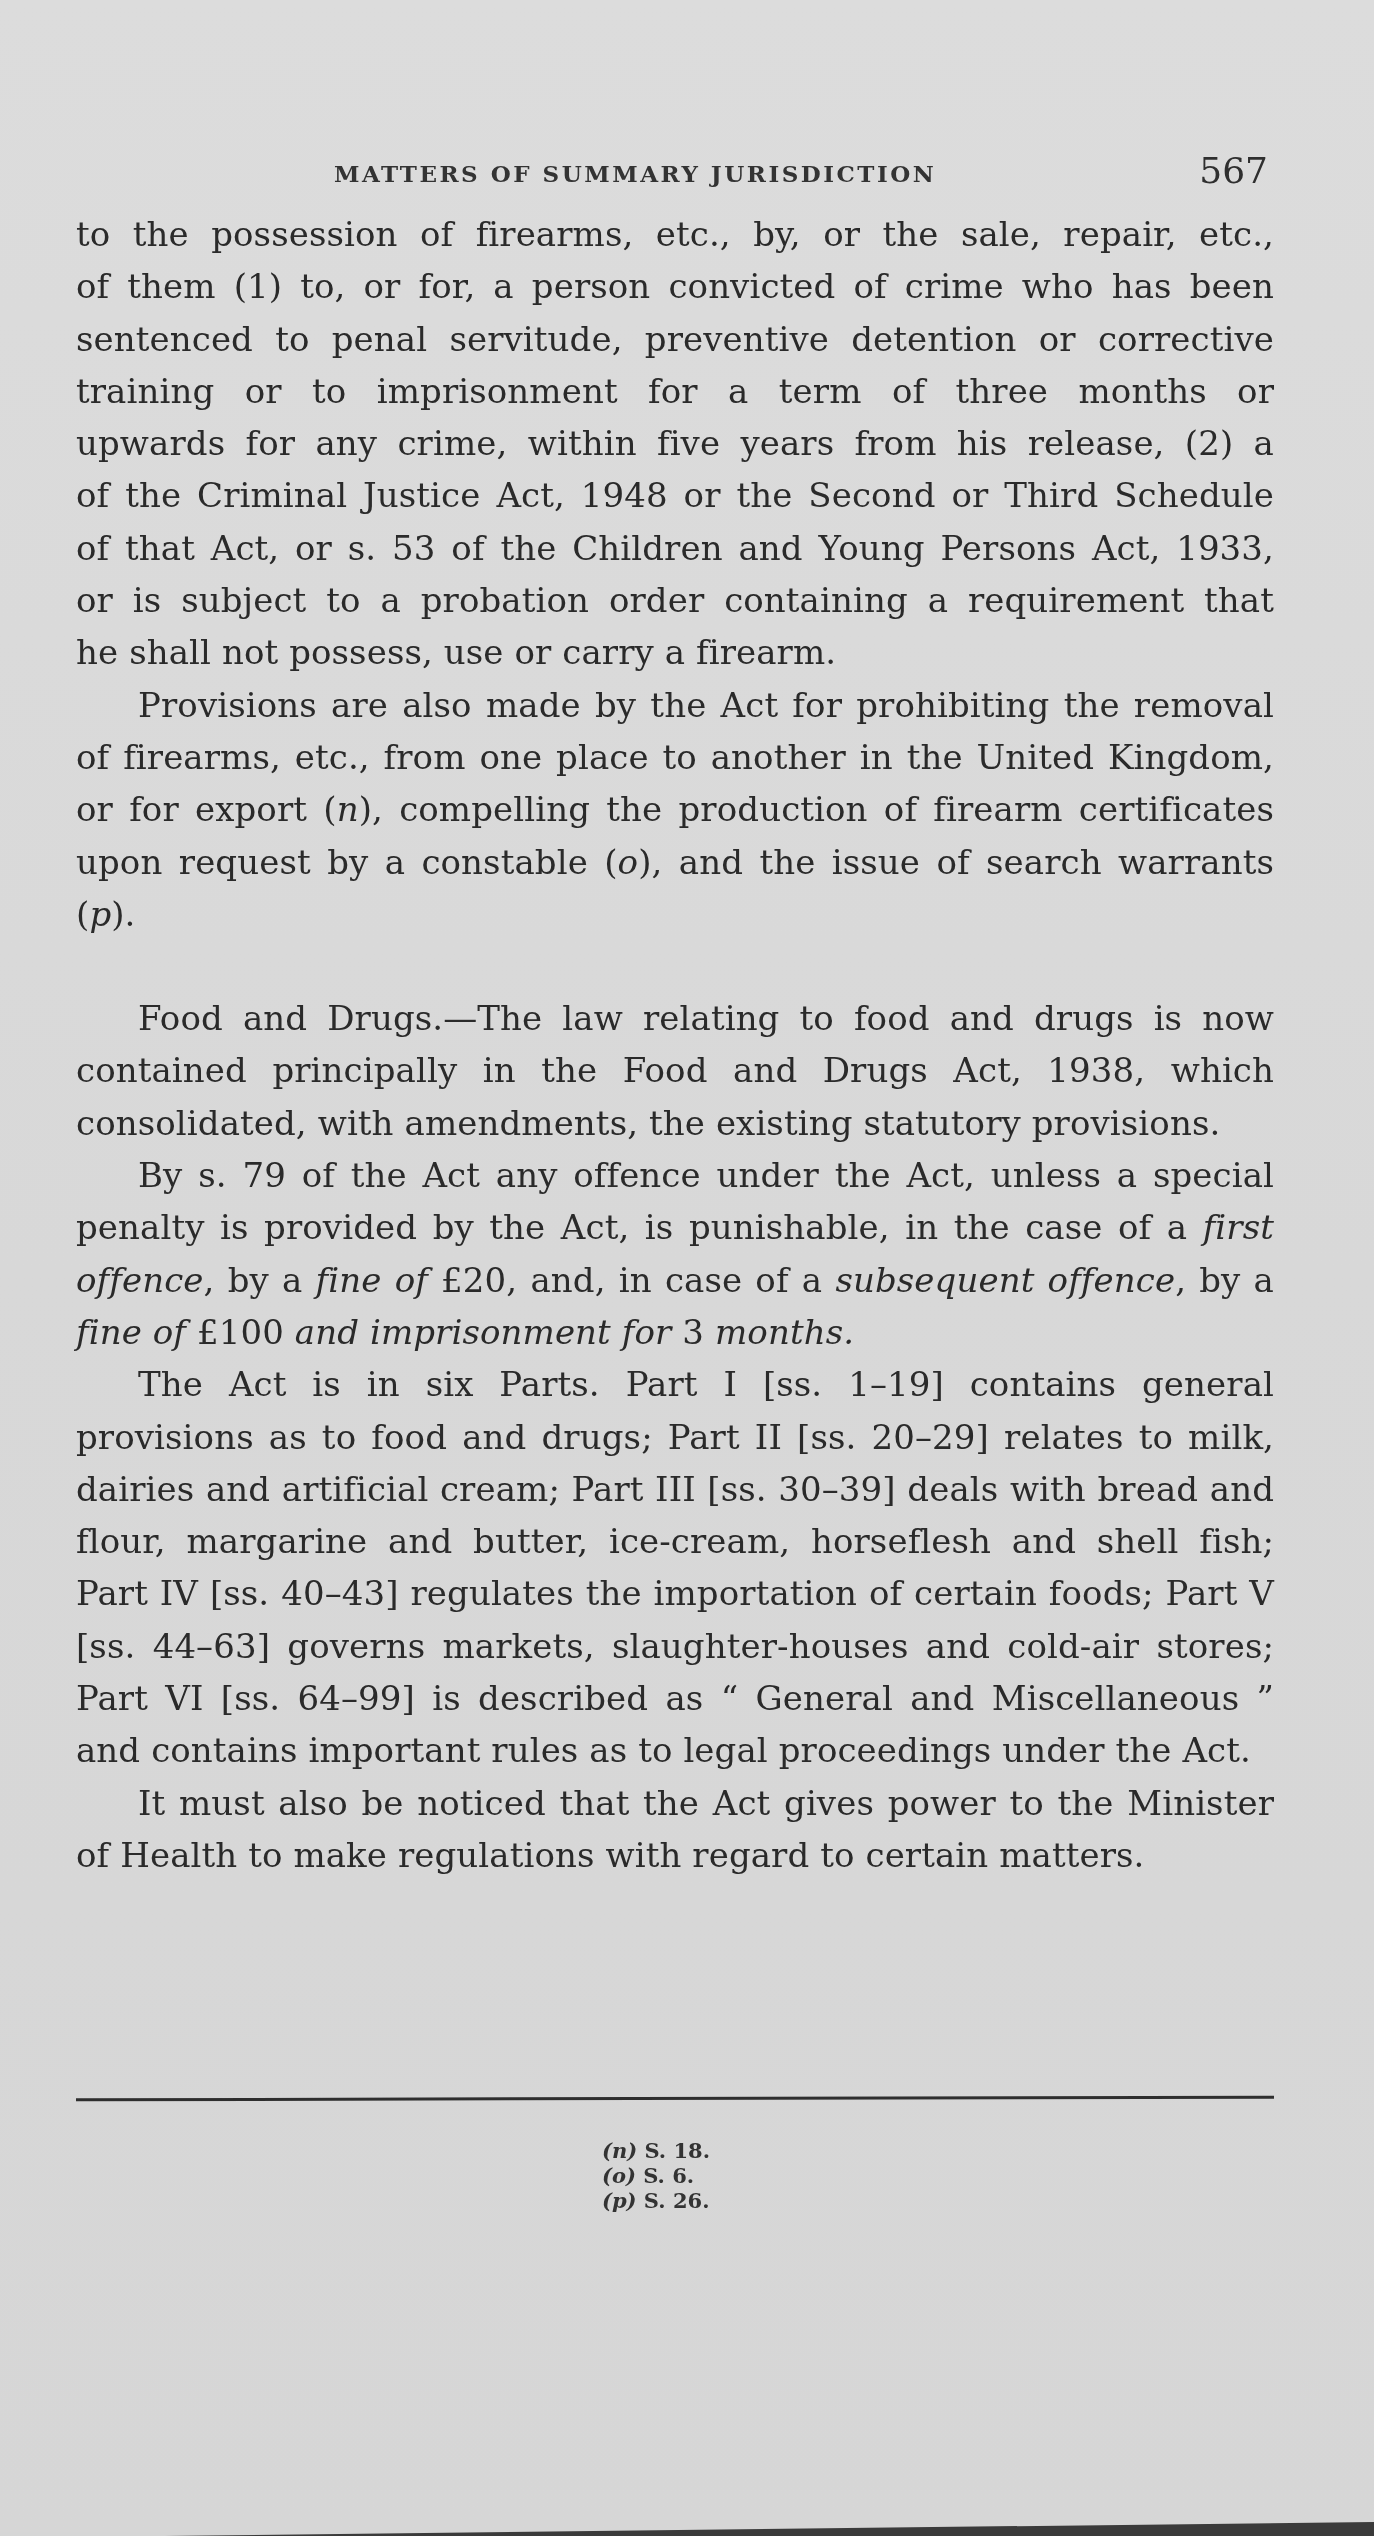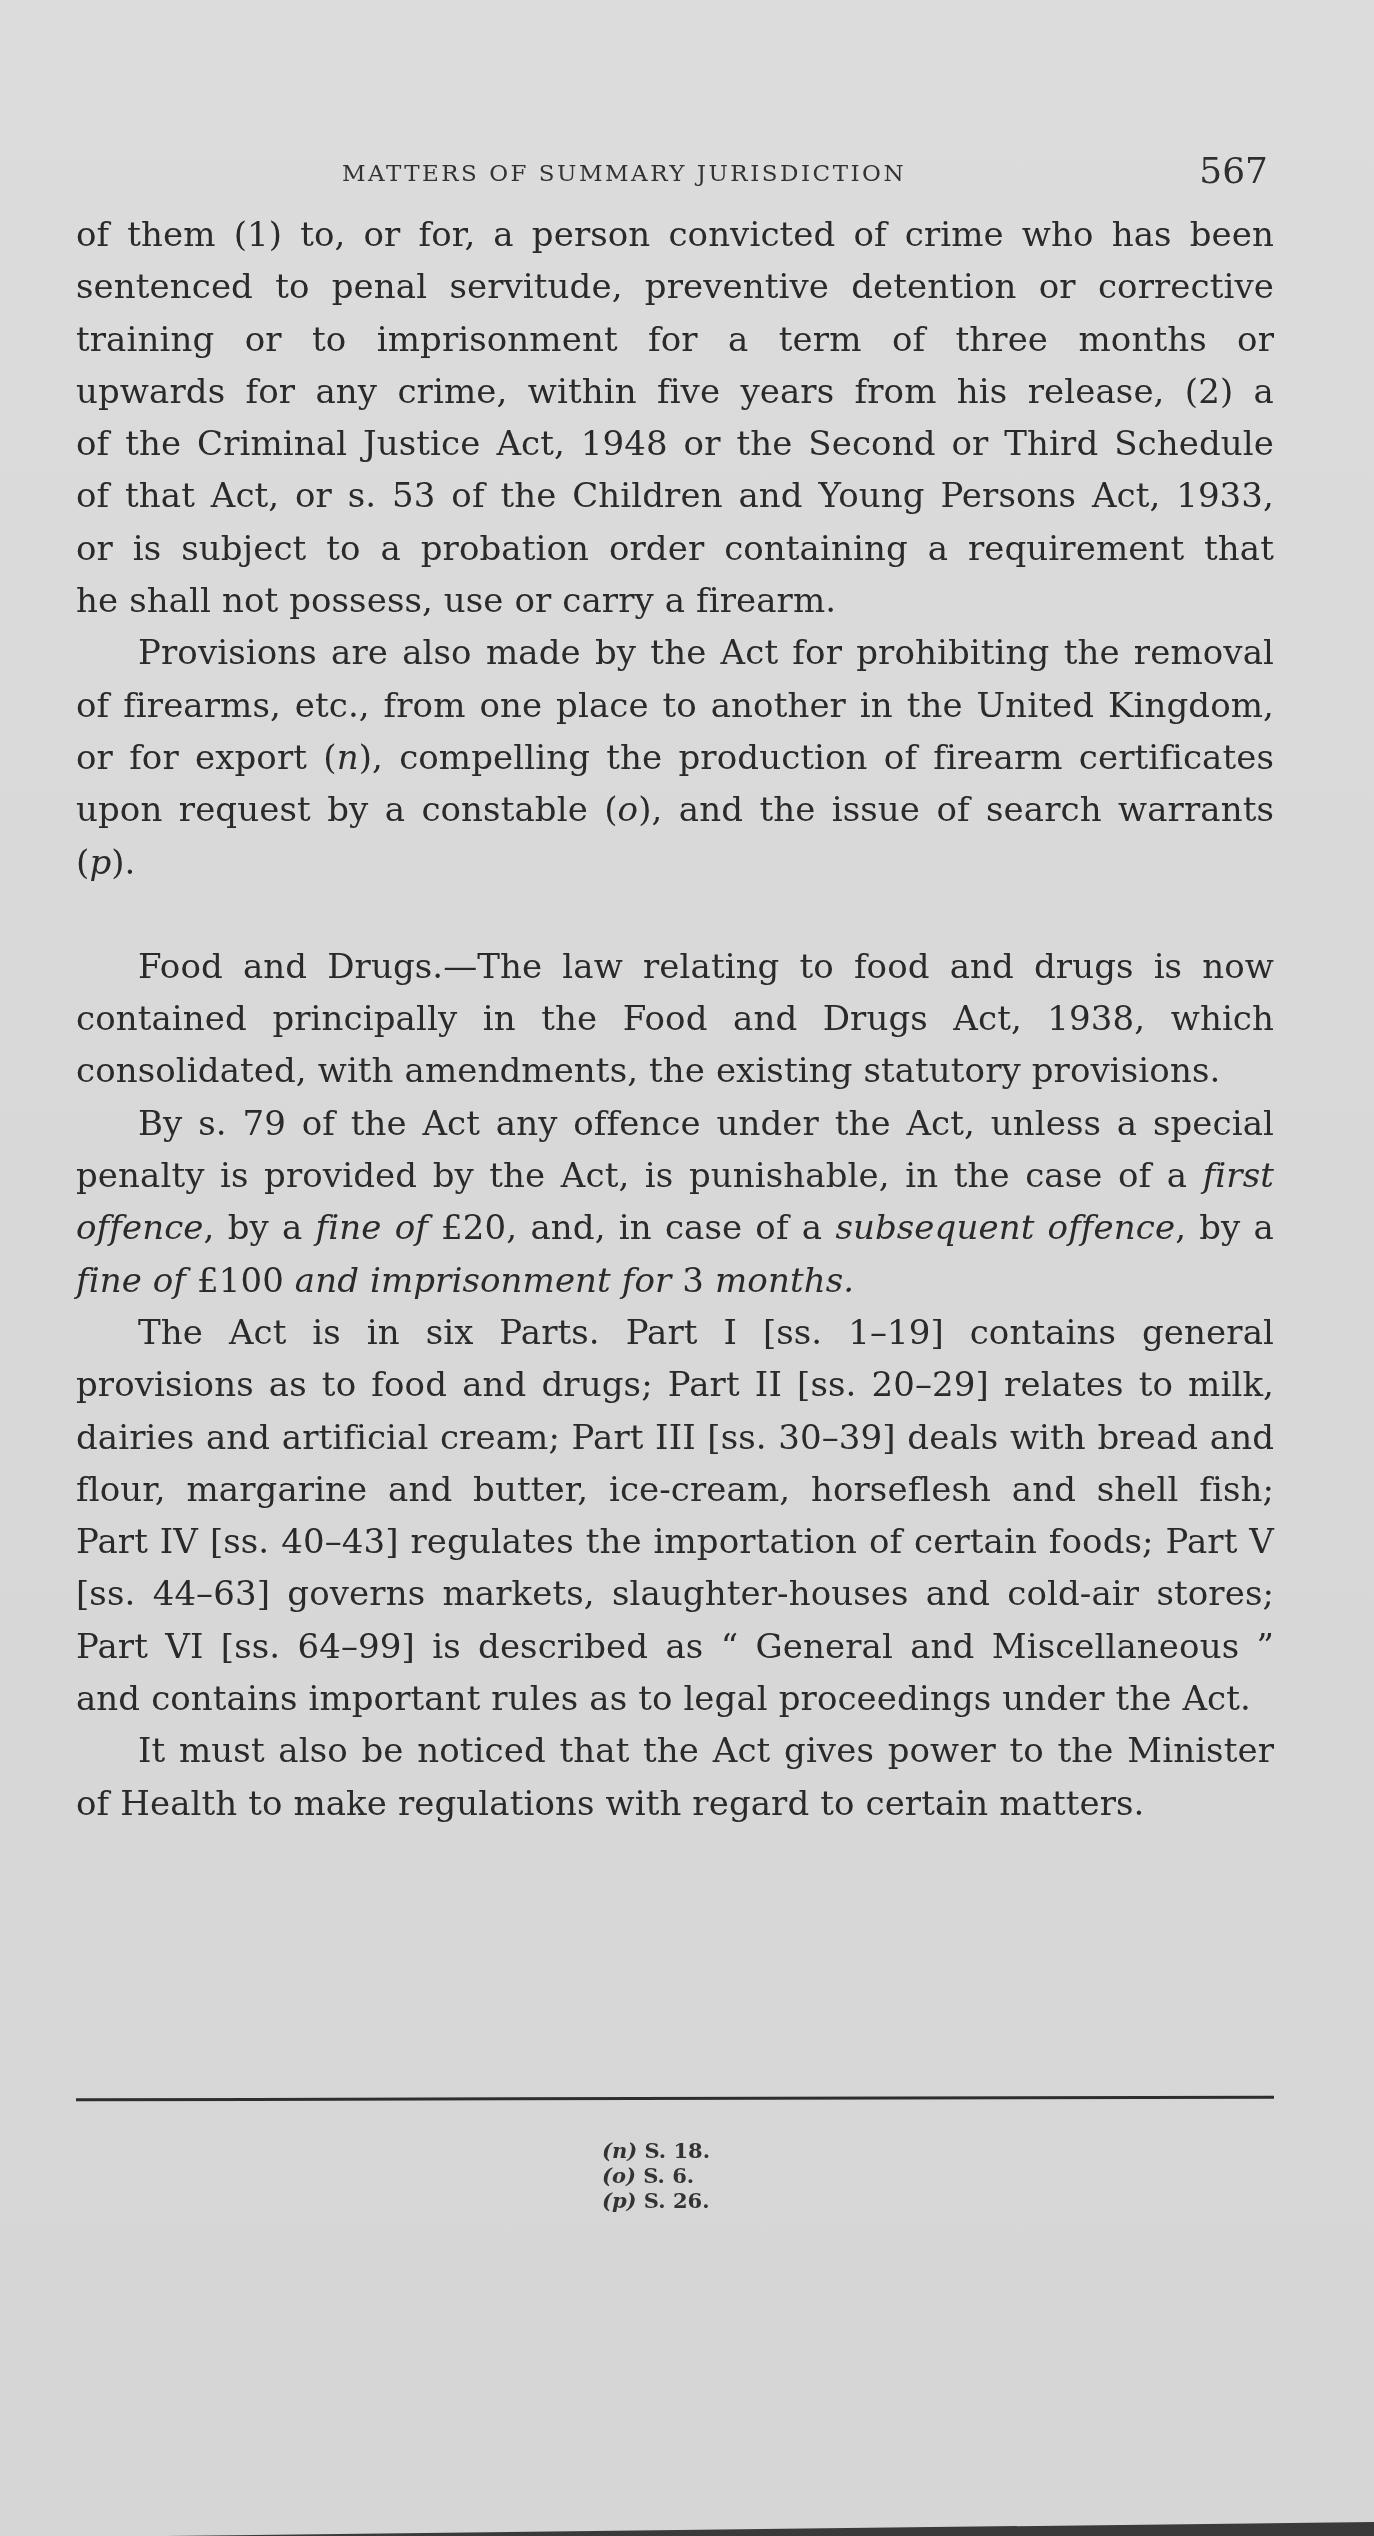--- a/index.html
+++ b/index.html
@@ -33,25 +33,25 @@
   }
   .running-head {
     position: absolute;
     top: 150px;
     left: 326px;
     width: 960px;
     height: 50px;
   }
   .running-title {
     position: absolute;
-    left: 16px;
+    left: 8px;
     top: 10px;
     font-size: 23px;
     letter-spacing: 2.5px;
-    font-weight: normal;
+    font-weight: bold;
     color: #333;
   }
   .page-number {
     position: absolute;
     right: 18px;
     top: 0;
     font-size: 36px;
     color: #2f2f2f;
   }
   .body-text {
@@ -100,20 +100,21 @@
 <div class="page">
 
   <div class="running-head">
     <span class="running-title">MATTERS OF SUMMARY JURISDICTION</span>
     <span class="page-number">567</span>
   </div>
 
   <div class="body-text">
 
     <div>
+      <p>to the possession of firearms, etc., by, or the sale, repair, etc.,</p>
       <p>of them (1) to, or for, a person convicted of crime who has been</p>
       <p>sentenced to penal servitude, preventive detention or corrective</p>
       <p>training or to imprisonment for a term of three months or</p>
       <p>upwards for any crime, within five years from his release, (2) a</p>
       <p>of the Criminal Justice Act, 1948 or the Second or Third Schedule</p>
       <p>of that Act, or s. 53 of the Children and Young Persons Act, 1933,</p>
       <p>or is subject to a probation order containing a requirement that</p>
       <p class="last-line-left">he shall not possess, use or carry a firearm.</p>
     </div>
 

